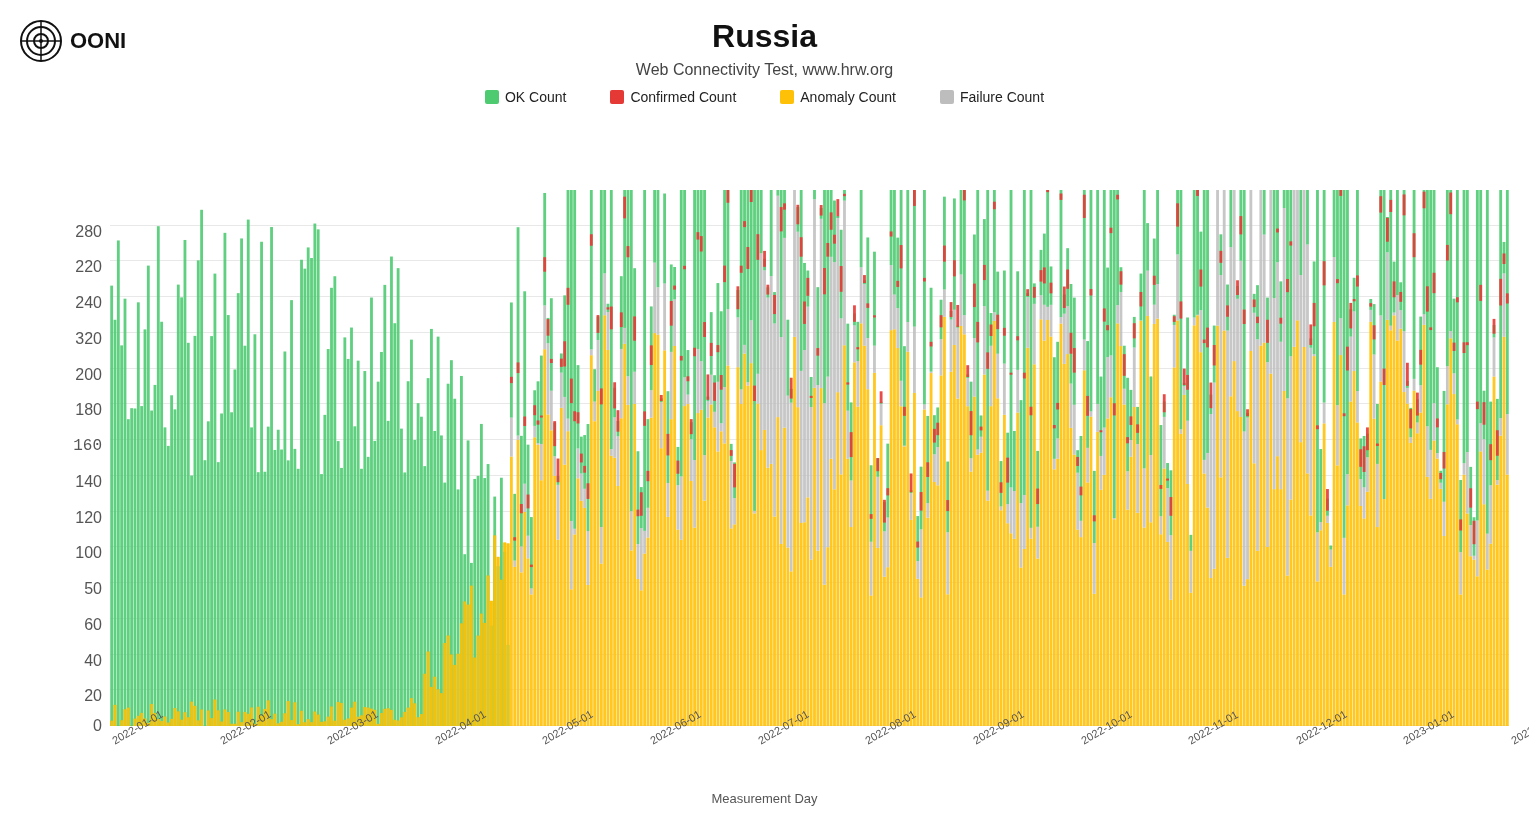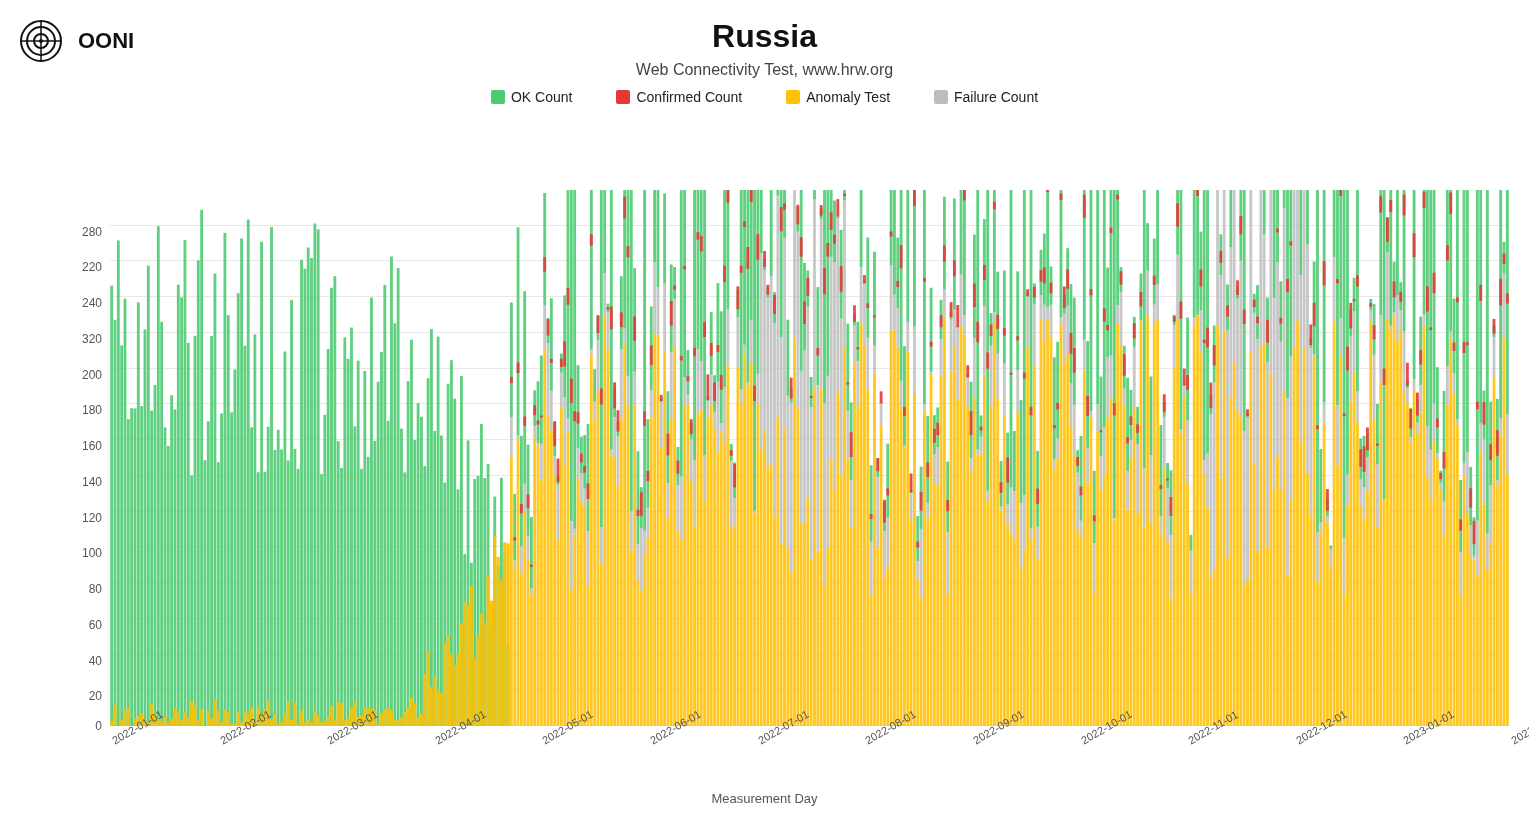--- a/index.html
+++ b/index.html
@@ -10,21 +10,21 @@
       height: 816px;
       overflow: hidden;
       position: relative;
     }
     .logo {
       position: absolute;
       top: 20px;
       left: 20px;
       display: flex;
       align-items: center;
-      gap: 16px;
+      gap: 8px;
     }
     .logo-icon {
       width: 42px;
       height: 42px;
     }
     .logo-text {
       font-size: 22px;
       font-weight: bold;
       color: #111;
     }
@@ -71,21 +71,21 @@
     .y-axis {
       position: absolute;
       left: 0;
       top: 0;
       bottom: 0;
       width: 50px;
     }
     .y-label {
       position: absolute;
       right: 8px;
-      font-size: 12px;
+      font-size: 16px;
       color: #555;
       transform: translateY(50%);
     }
     .chart-canvas {
       position: absolute;
       left: 50px;
       right: 0;
       top: 0;
       bottom: 0;
     }
@@ -135,42 +135,42 @@
   <div class="legend-item">
     <span class="legend-color" style="background:#4ECB71;"></span>
     <span>OK Count</span>
   </div>
   <div class="legend-item">
     <span class="legend-color" style="background:#E53935;"></span>
     <span>Confirmed Count</span>
   </div>
   <div class="legend-item">
     <span class="legend-color" style="background:#FFC107;"></span>
-    <span>Anomaly Test</span>
+    <span>Anomaly Count</span>
   </div>
   <div class="legend-item">
     <span class="legend-color" style="background:#BDBDBD;"></span>
     <span>Failure Count</span>
   </div>
 </div>
 
 <div class="chart-area">
 
   <div class="y-axis">
     <span class="y-label" style="bottom: calc(280/300 * 100% - 6px);">280</span>
     <span class="y-label" style="bottom: calc(260/300 * 100% - 6px);">220</span>
     <span class="y-label" style="bottom: calc(240/300 * 100% - 6px);">240</span>
     <span class="y-label" style="bottom: calc(220/300 * 100% - 6px);">320</span>
     <span class="y-label" style="bottom: calc(200/300 * 100% - 6px);">200</span>
     <span class="y-label" style="bottom: calc(180/300 * 100% - 6px);">180</span>
-    <span class="y-label" style="bottom: calc(160/300 * 100% - 6px);">160</span>
+    <span class="y-label" style="bottom: calc(160/300 * 100% - 6px); font-family: Liberation Mono, monospace;">160</span>
     <span class="y-label" style="bottom: calc(140/300 * 100% - 6px); text-align: right;">140</span>
     <span class="y-label" style="bottom: calc(120/300 * 100% - 6px);">120</span>
     <span class="y-label" style="bottom: calc(100/300 * 100% - 6px);">100</span>
-    <span class="y-label" style="bottom: calc(80/300 * 100% - 6px);">80</span>
+    <span class="y-label" style="bottom: calc(80/300 * 100% - 6px);">50</span>
     <span class="y-label" style="bottom: calc(60/300 * 100% - 6px);">60</span>
     <span class="y-label" style="bottom: calc(40/300 * 100% - 6px);">40</span>
     <span class="y-label" style="bottom: calc(20/300 * 100% - 6px);">20</span>
     <span class="y-label" style="bottom: 0;">0</span>
   </div>
 
   <div class="chart-canvas">
 
     <div class="grid-line" style="bottom: calc(280/300 * 100%);"></div>
     <div class="grid-line" style="bottom: calc(260/300 * 100%);"></div>

